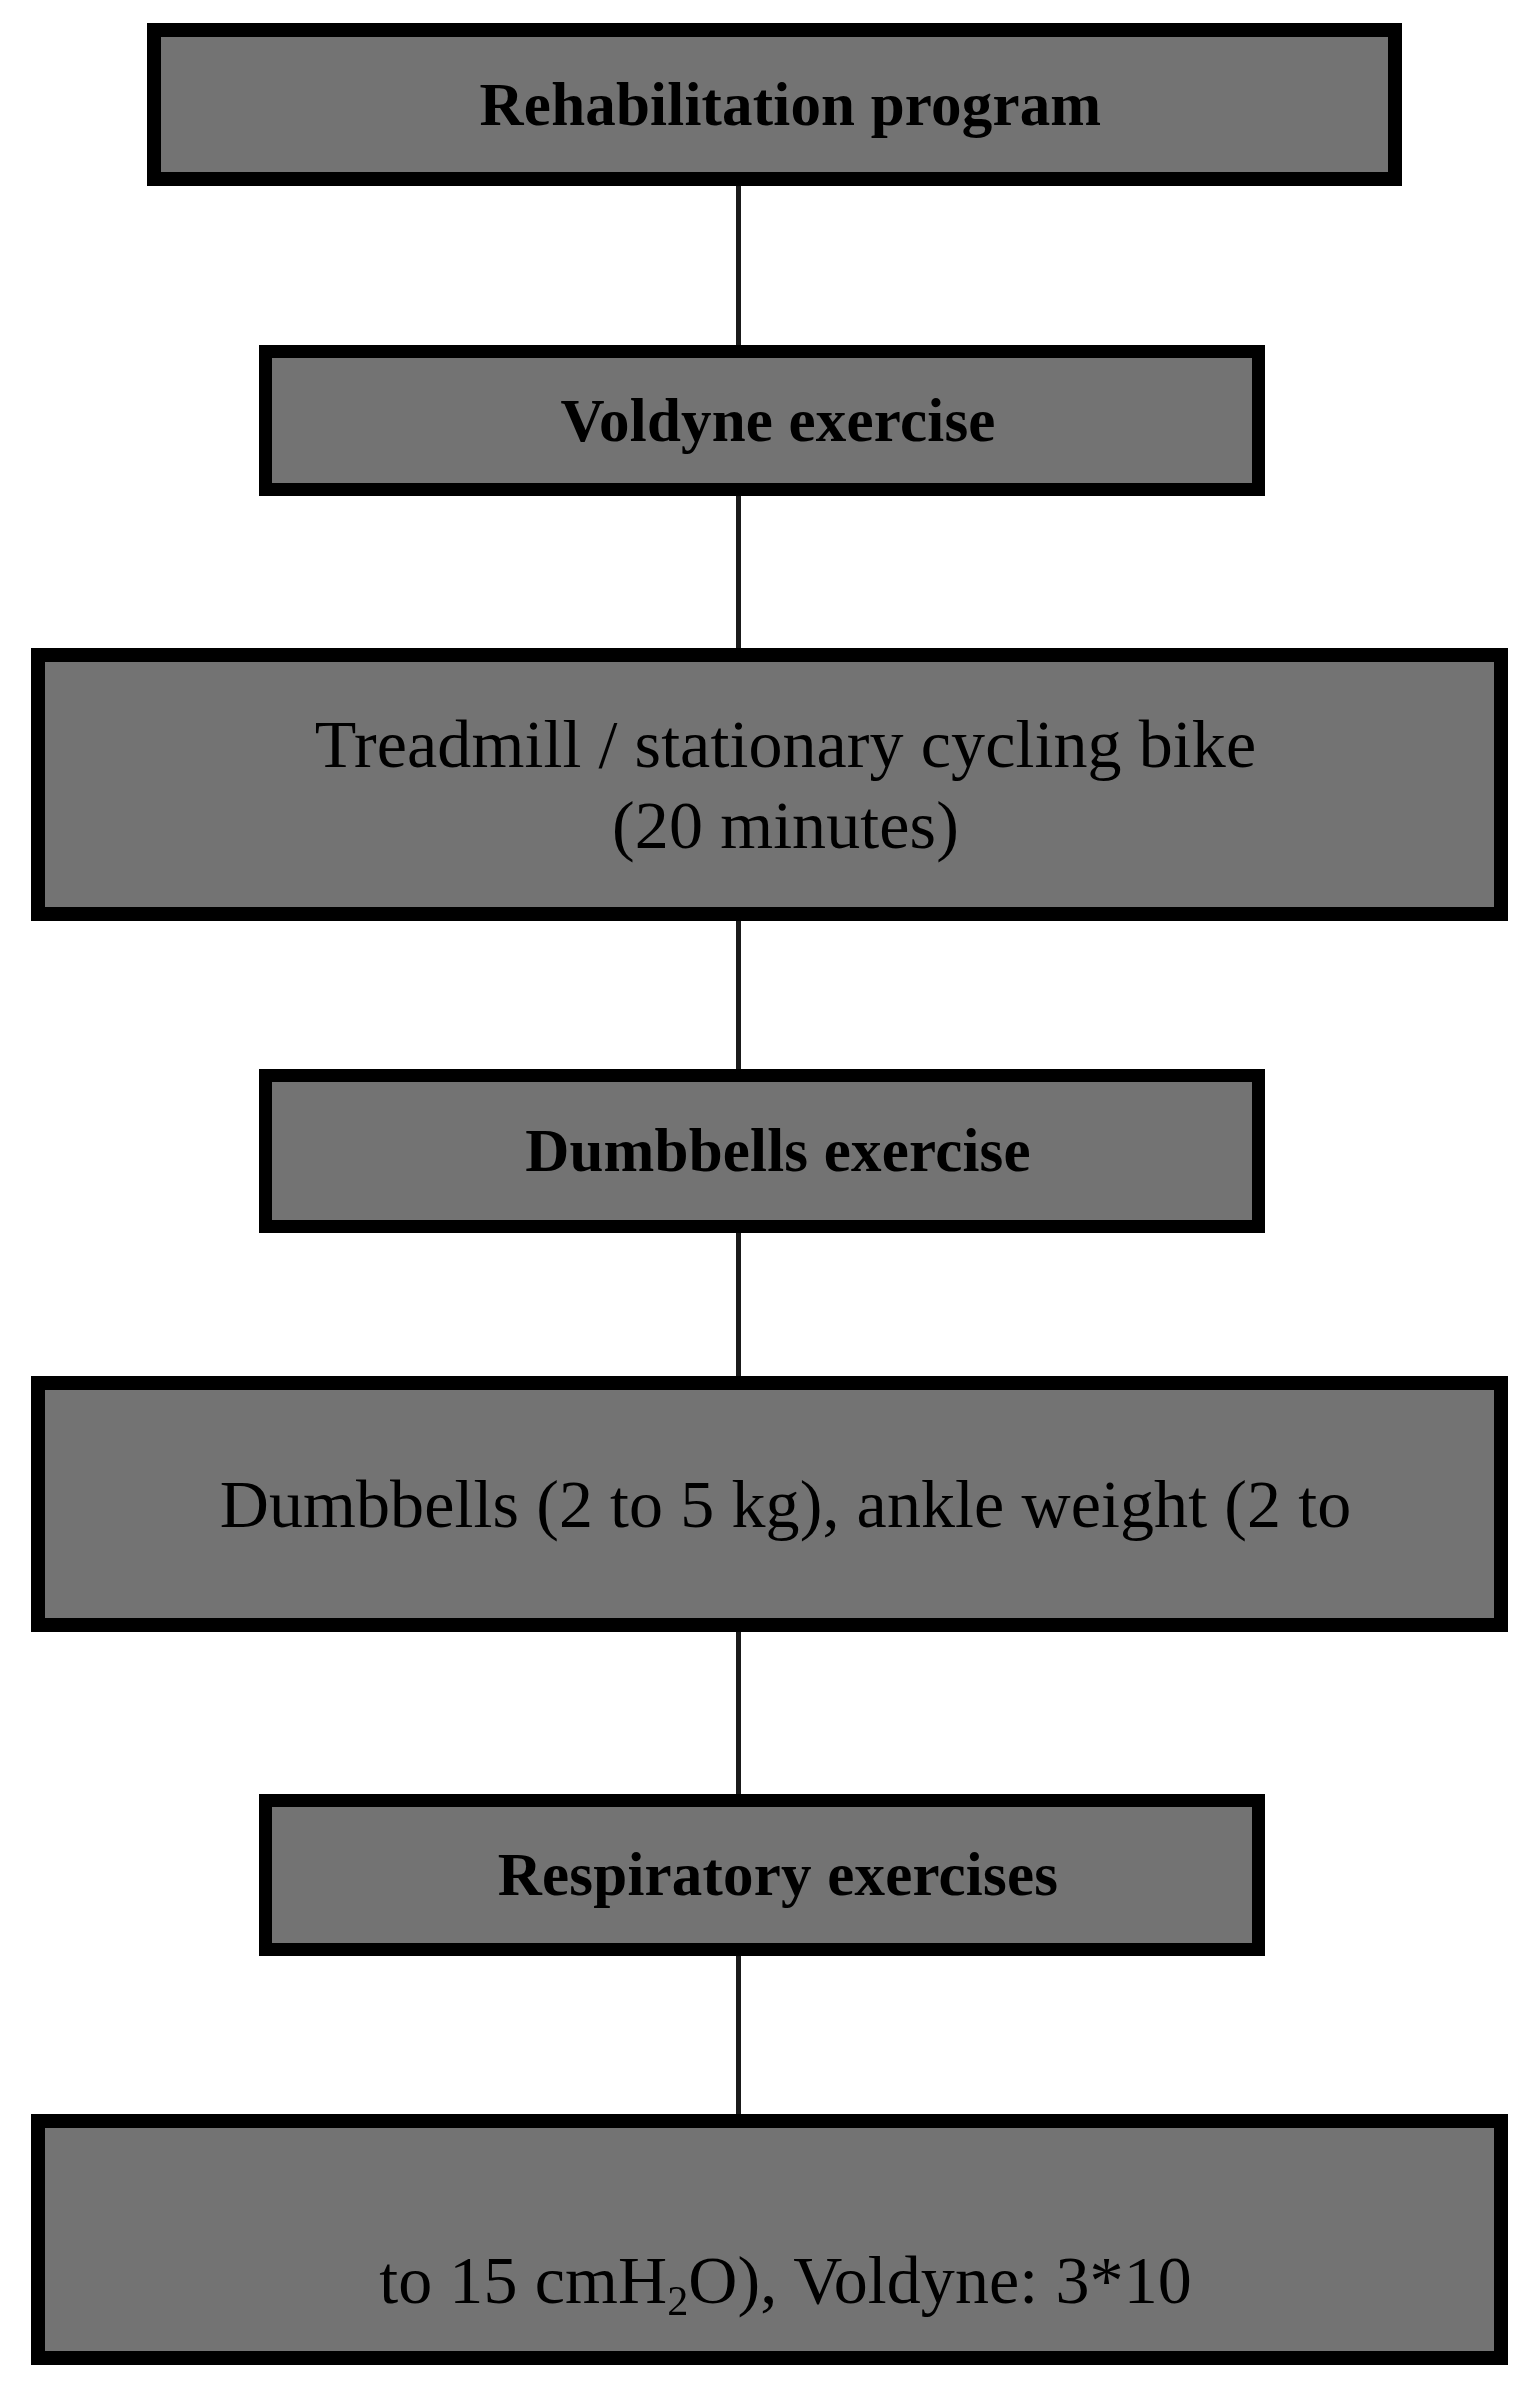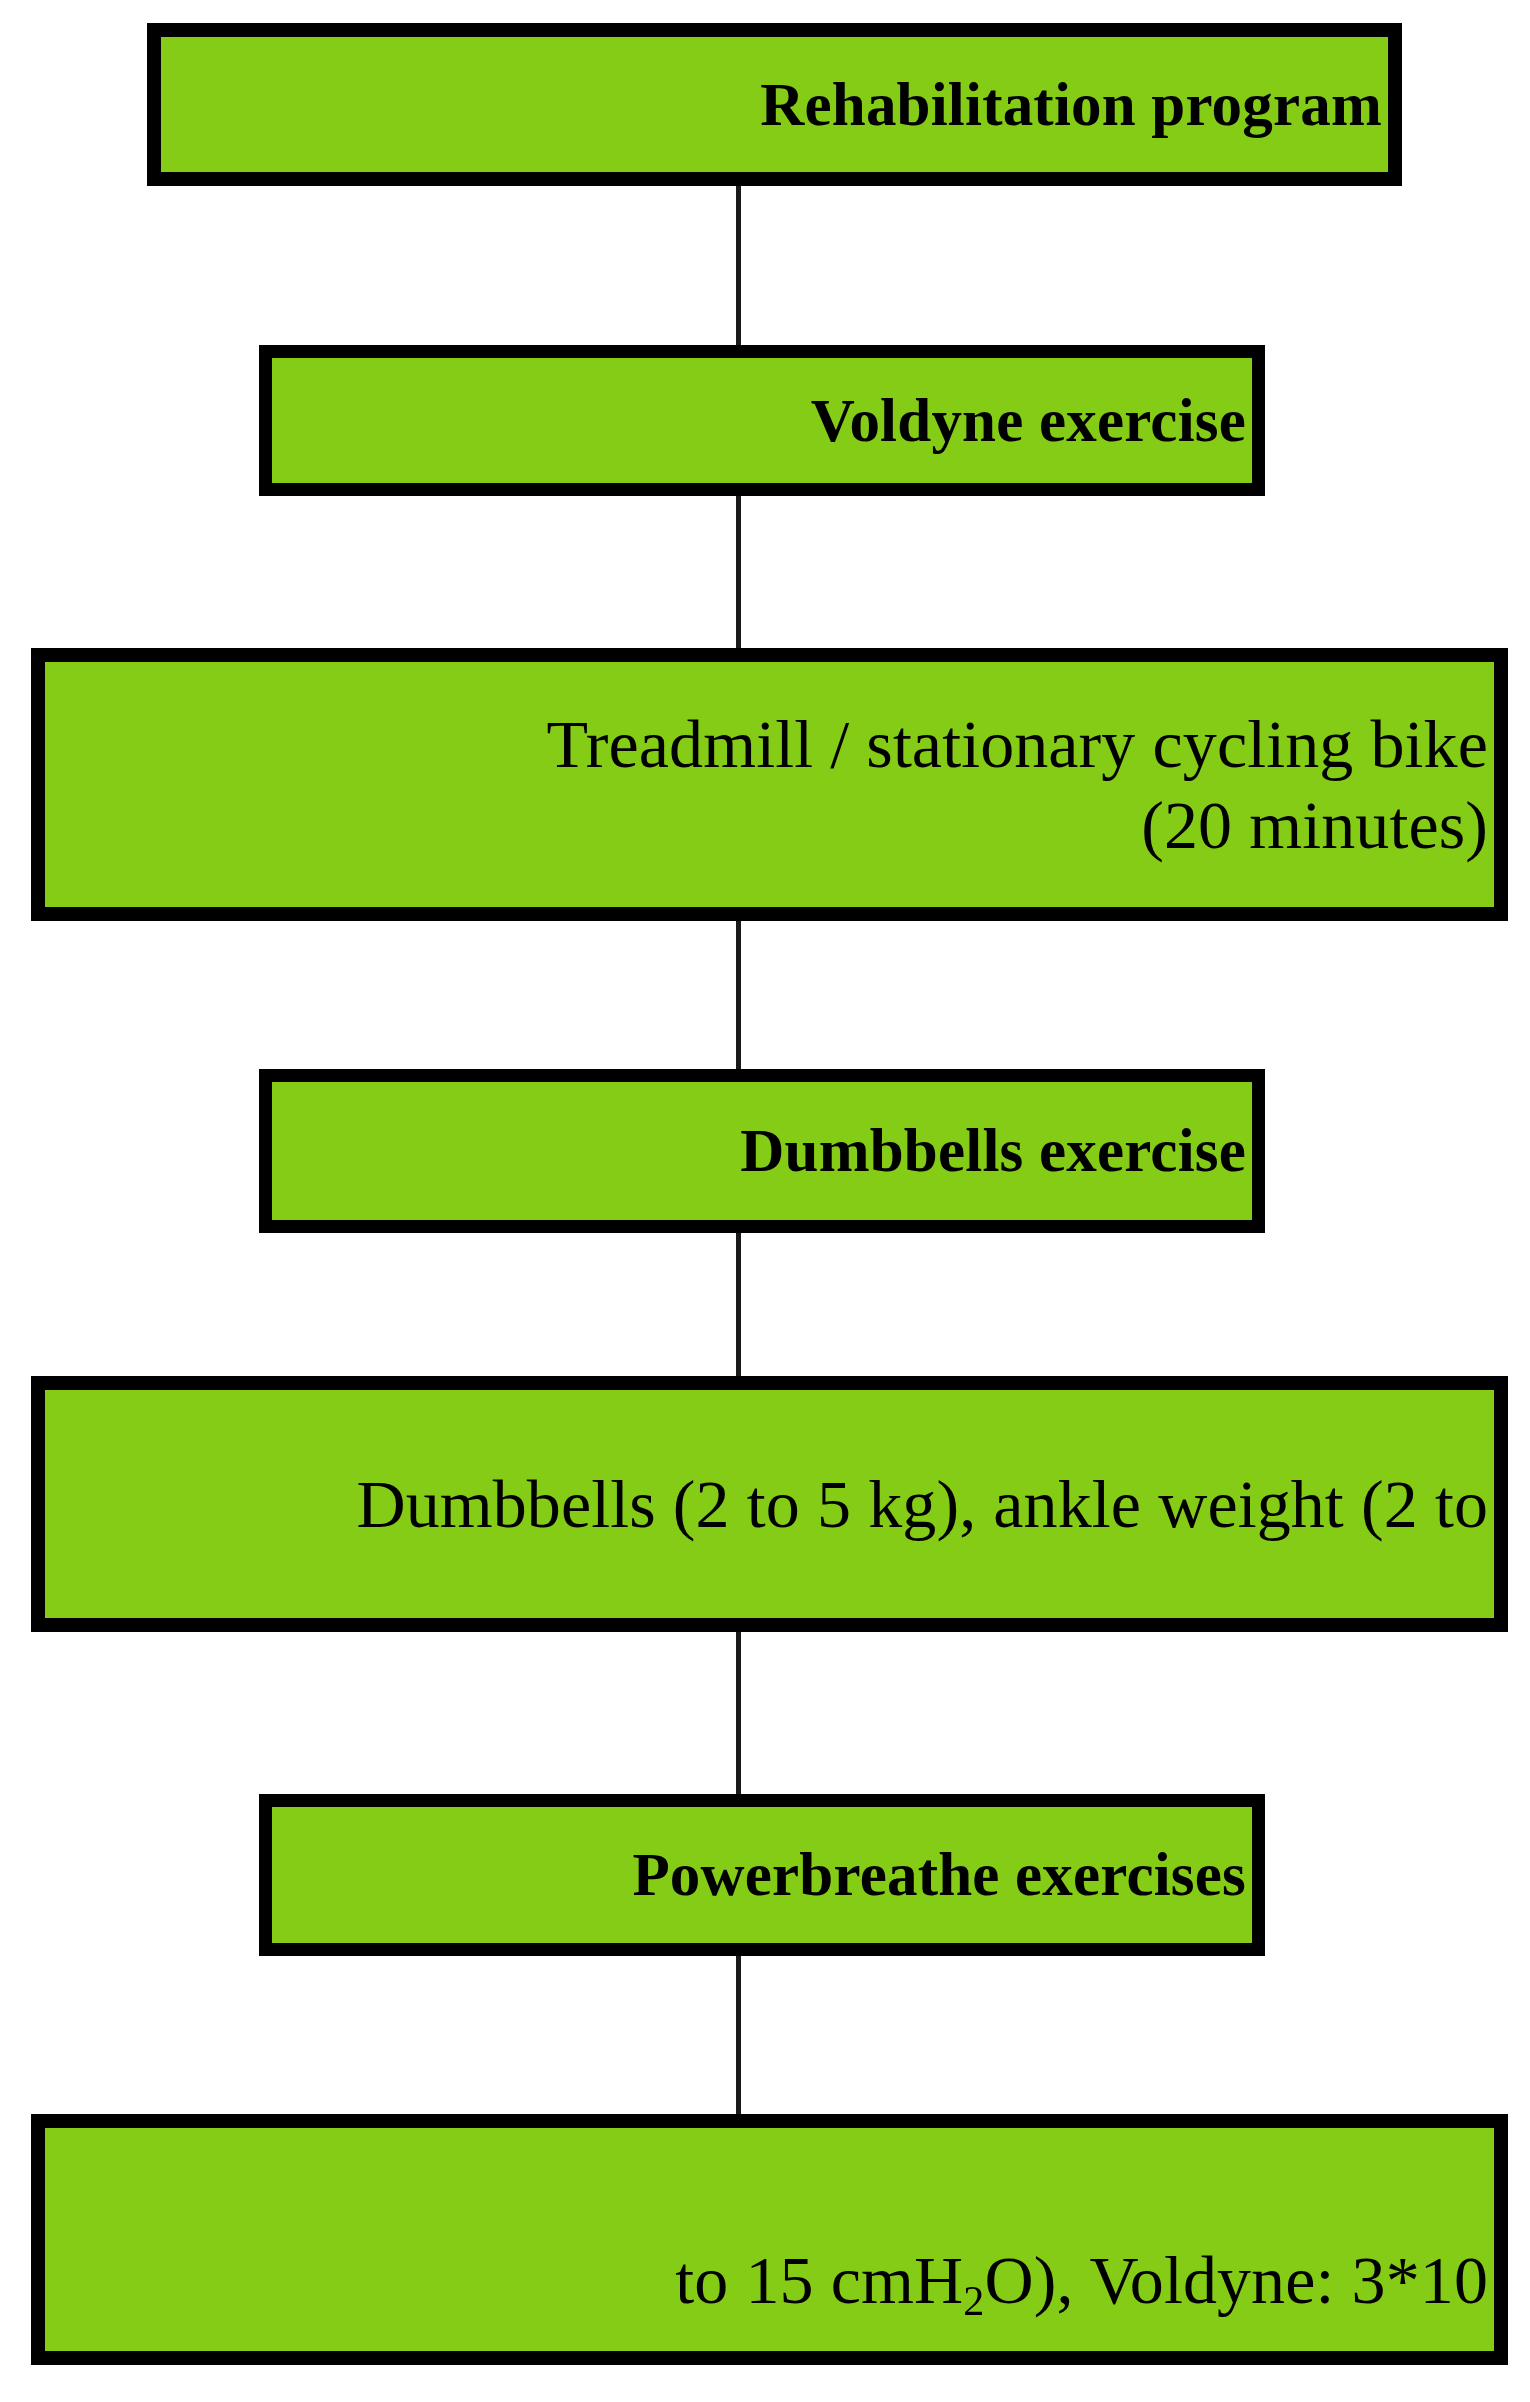--- a/index.html
+++ b/index.html
@@ -18,26 +18,26 @@
     overflow: hidden;
   }
   .connector {
     position: absolute;
     background: #1a1a1a;
     width: 5px;
   }
   .node {
     position: absolute;
     box-sizing: border-box;
-    background: #84cc16;
+    background: #737373;
     border: 14px solid #000000;
     display: flex;
     align-items: center;
     justify-content: center;
-    text-align: right;
+    text-align: center;
     color: #000000;
     line-height: 1.18;
     padding-left: 32px;
   }
   .node .label {
     display: block;
     width: 100%;
     padding: 0 6px;
   }
   .node.bold .label {
@@ -106,21 +106,21 @@
     <span class="label">Dumbbells exercise</span>
   </div>
 
   <div class="node regular" id="node-dumbbells">
     <span class="label">
       <span>Dumbbells (2 to 5 kg), ankle weight (2 to</span><br>
     </span>
   </div>
 
   <div class="node bold narrow" id="node-respiratory">
-    <span class="label">Powerbreathe exercises</span>
+    <span class="label">Respiratory exercises</span>
   </div>
 
   <div class="node regular" id="node-powerbreathe">
     <span class="label">
       <br>
       <span><span>to 15 cmH</span><sub>2</sub><span>O), Voldyne: 3*10</span></span>
     </span>
   </div>
 
 </div>

